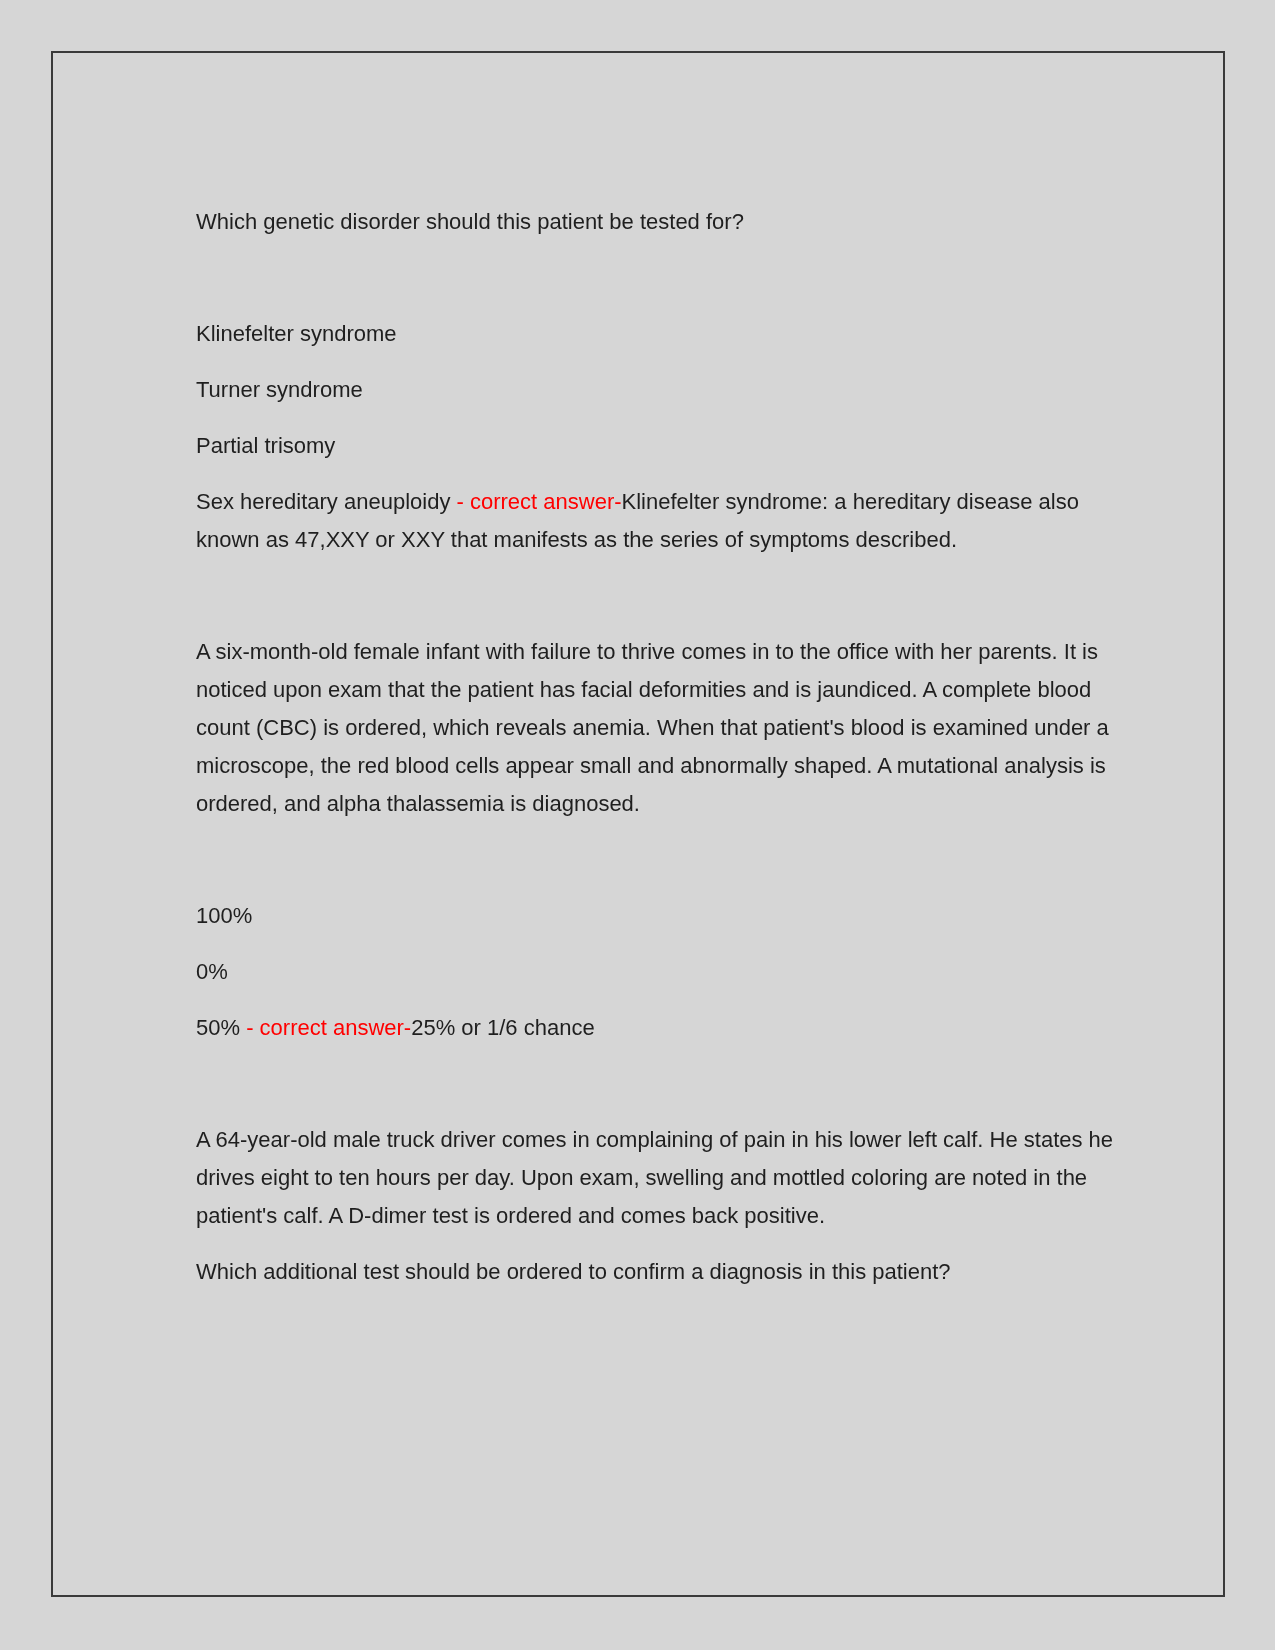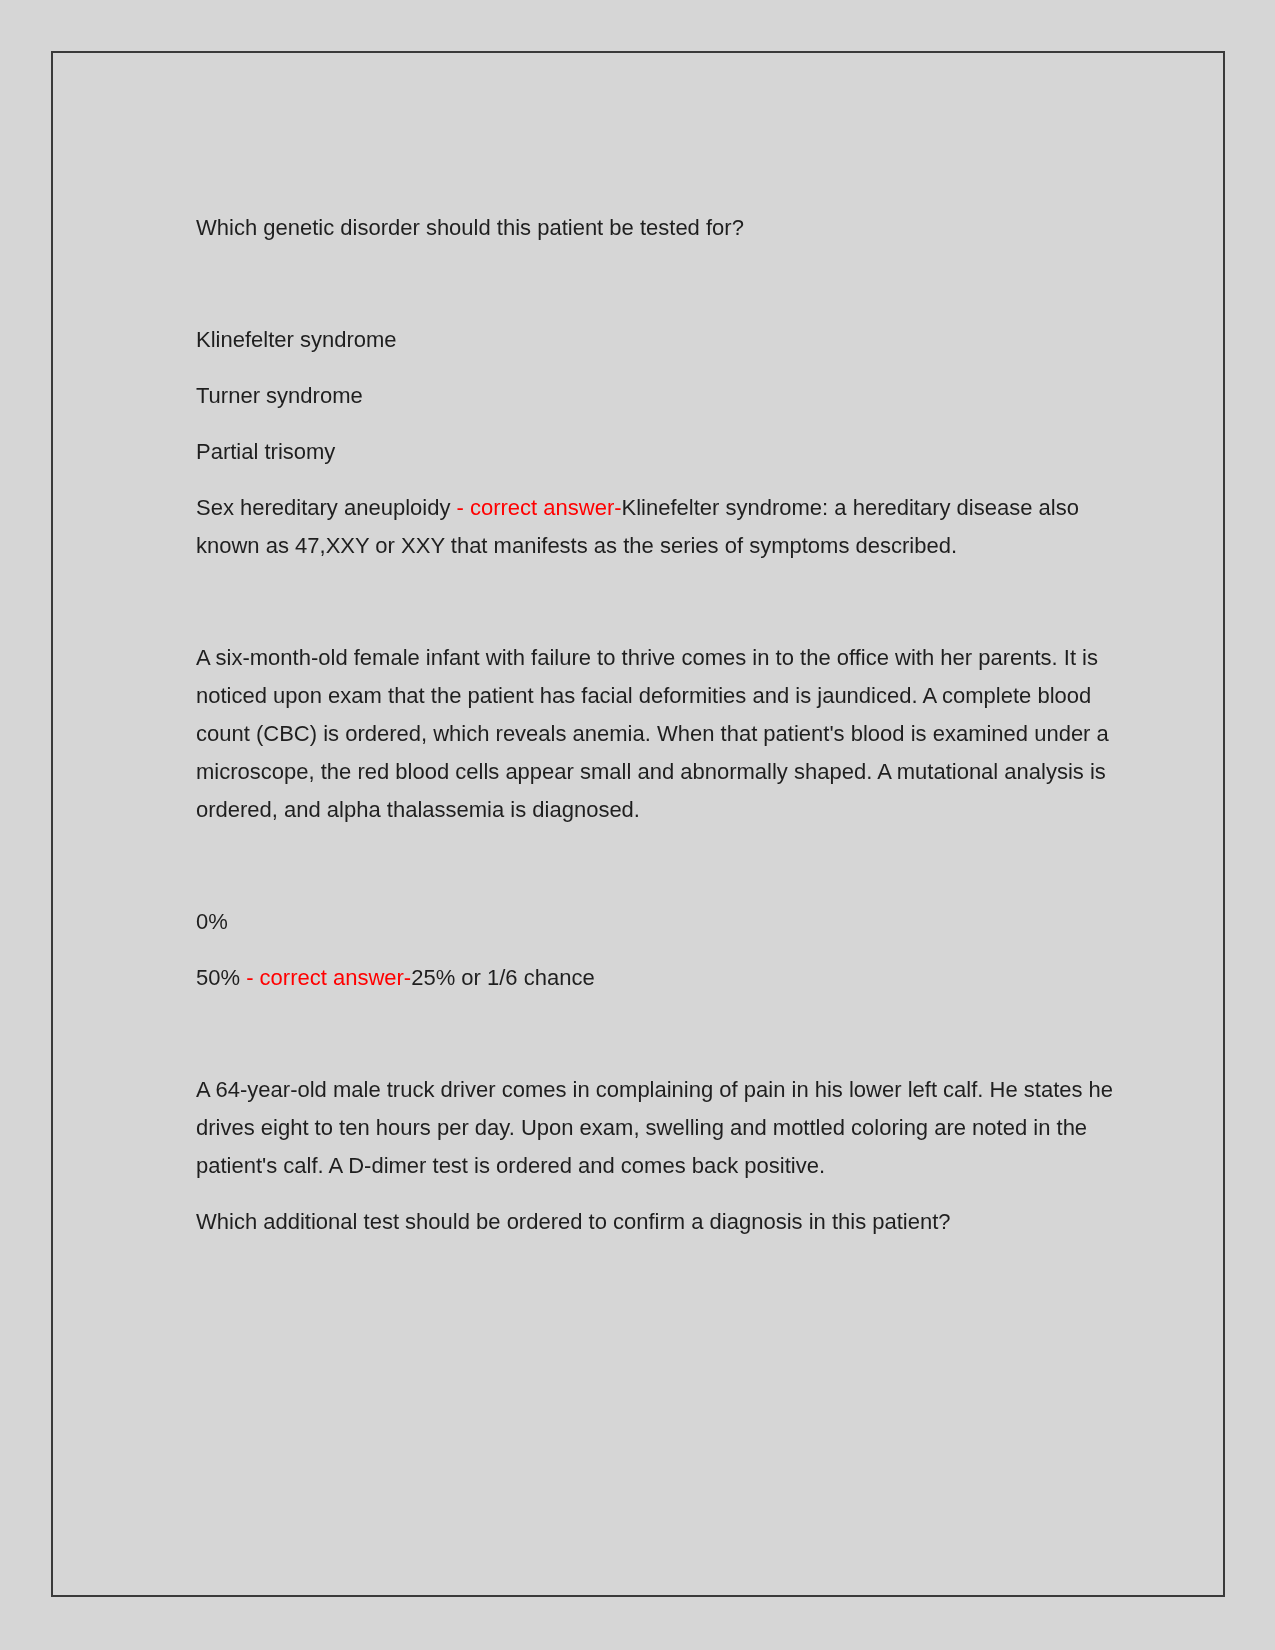--- a/index.html
+++ b/index.html
@@ -33,21 +33,21 @@
   .content {
     position: absolute;
     left: 143px;
     top: 148px;
     width: 922px;
     color: #1f1f1f;
     font-size: 22px;
     line-height: 38px;
   }
   .content p {
-    margin: 8px 0 18px 0;
+    margin: 2px 0 18px 0;
     padding: 0;
   }
   .content p.spacer {
     height: 38px;
   }
   .seg-answer {
     font-weight: normal;
   }
 </style>
 </head>
@@ -58,20 +58,21 @@
     <div class="content" id="doc-content" style="color: rgb(31, 31, 31);">
         <p><span>Which genetic disorder should this patient be tested for?</span></p>
         <p class="spacer"></p>
         <p><span>Klinefelter syndrome</span></p>
         <p><span>Turner syndrome</span></p>
         <p><span>Partial trisomy</span></p>
         <p><span>Sex hereditary aneuploidy </span><span class="seg-answer" style="color: rgb(255, 0, 0);">- correct answer-</span><span>Klinefelter syndrome: a hereditary disease also known as 47,XXY or XXY that manifests as the series of symptoms described.</span></p>
         <p class="spacer"></p>
         <p><span>A six-month-old female infant with failure to thrive comes in to the office with her parents. It is noticed upon exam that the patient has facial deformities and is jaundiced. A complete blood count (CBC) is ordered, which reveals anemia. When that patient's blood is examined under a microscope, the red blood cells appear small and abnormally shaped. A mutational analysis is ordered, and alpha thalassemia is diagnosed.</span></p>
         <p class="spacer"></p>
+        <p><span>100%</span></p>
         <p><span>0%</span></p>
         <p><span>50% </span><span class="seg-answer" style="color: rgb(255, 0, 0);">- correct answer-</span><span>25% or 1/6 chance</span></p>
         <p class="spacer"></p>
         <p><span>A 64-year-old male truck driver comes in complaining of pain in his lower left calf. He states he drives eight to ten hours per day. Upon exam, swelling and mottled coloring are noted in the patient's calf. A D-dimer test is ordered and comes back positive.</span></p>
         <p><span>Which additional test should be ordered to confirm a diagnosis in this patient?</span></p>
       </div>
   </div>
 </div>
 
 </body></html>

